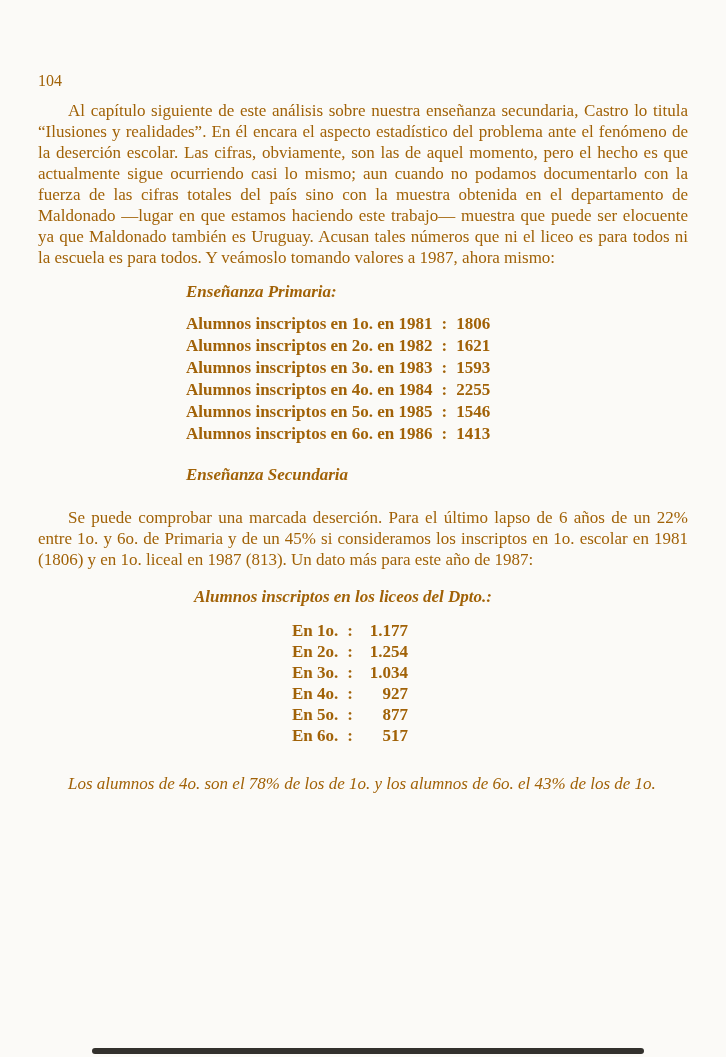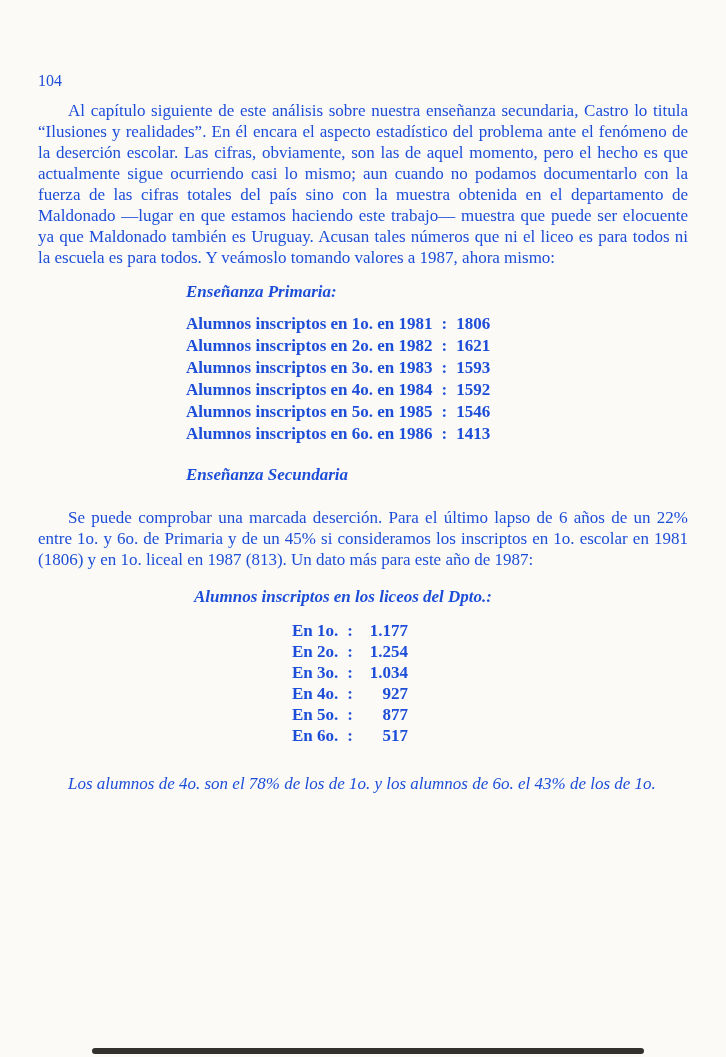--- a/index.html
+++ b/index.html
@@ -15,21 +15,21 @@
   .page {
     position: relative;
     width: 726px;
     height: 1057px;
     box-sizing: border-box;
     padding: 70px 38px 0 38px;
     background: #fbfaf7;
     font-family: "Liberation Serif", "DejaVu Serif", serif;
     font-size: 17px;
     line-height: 21px;
-    color: #1d4ed8;
+    color: #a16207;
     overflow: hidden;
   }
   .page-number {
     font-size: 16px;
     font-weight: 400;
     margin: 0 0 9px 0;
   }
   .body-para {
     margin: 0;
     text-align: justify;
@@ -121,21 +121,21 @@
         <td class="val">1621</td>
       </tr>
       <tr>
         <td class="lbl">Alumnos inscriptos en 3o. en 1983</td>
         <td class="sep">:</td>
         <td class="val">1593</td>
       </tr>
       <tr>
         <td class="lbl">Alumnos inscriptos en 4o. en 1984</td>
         <td class="sep">:</td>
-        <td class="val">1592</td>
+        <td class="val">2255</td>
       </tr>
       <tr>
         <td class="lbl">Alumnos inscriptos en 5o. en 1985</td>
         <td class="sep">:</td>
         <td class="val">1546</td>
       </tr>
       <tr>
         <td class="lbl">Alumnos inscriptos en 6o. en 1986</td>
         <td class="sep">:</td>
         <td class="val">1413</td>

